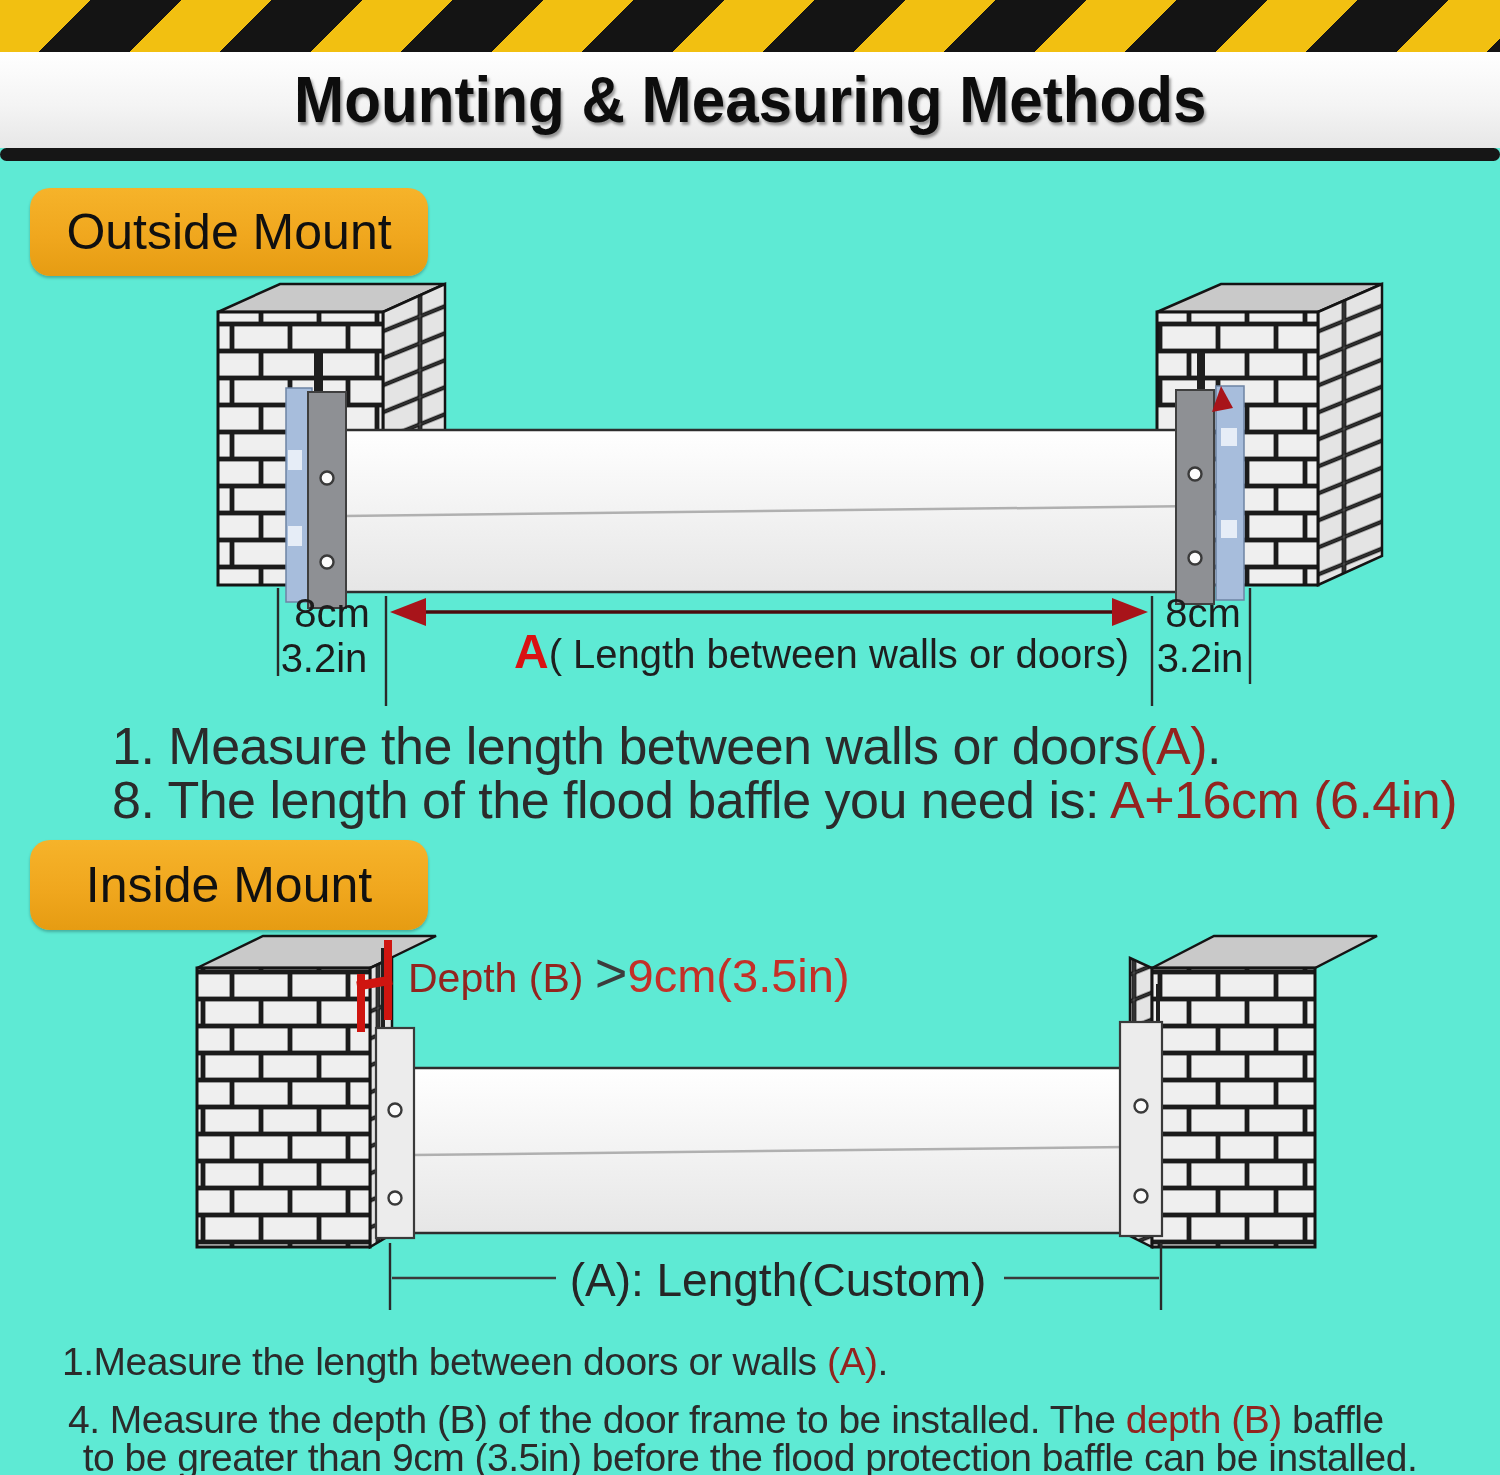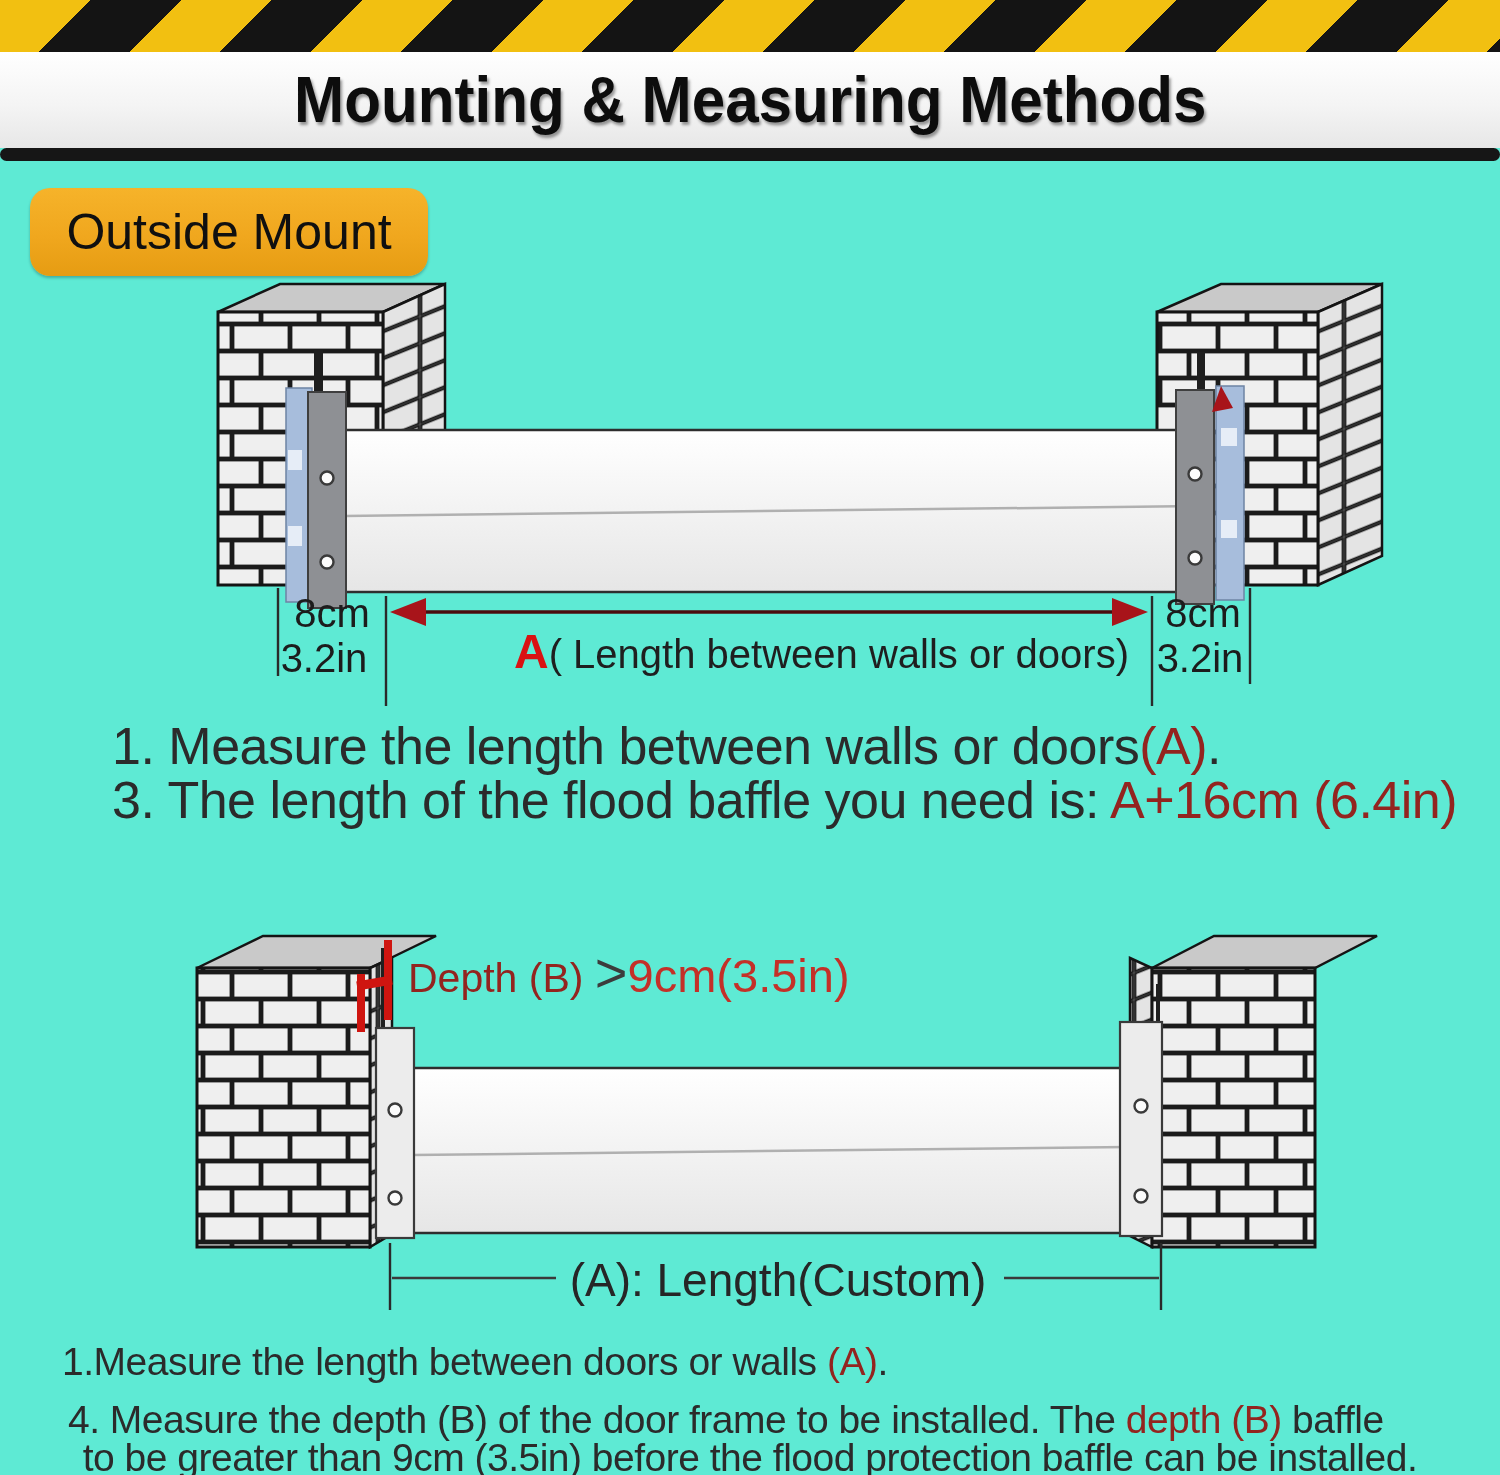--- a/index.html
+++ b/index.html
@@ -159,23 +159,24 @@
       <text class="dim-text" x="1203" y="627" text-anchor="middle">8cm</text>
       <text class="dim-text" x="1200" y="672" text-anchor="middle">3.2in</text>
       <text x="514" y="668">
         <tspan class="red-a">A</tspan><tspan class="label-text">( Length between walls or doors)</tspan>
       </text>
     </g>
   </svg>
 
   <div class="steps-outside">
     <div class="step" style="left:112px;top:716px"><span>1. Measure the length between walls or doors</span><span class="hl">(A)</span><span>.</span></div>
-    <div class="step" style="left:112px;top:770px"><span>3. The length of the flood baffle you need is: </span><span class="hl">A+16cm (6.4in)</span><span></span></div>
+    <div class="step" style="left:112px;top:770px"><span>8. The length of the flood baffle you need is: </span><span class="hl">A+16cm (6.4in)</span><span></span></div>
   </div>
 
+  <div class="badge badge-inside">Inside Mount</div>
 
   <svg class="diag" style="top:930px;height:390px" viewBox="0 930 1500 390">
 
     <g>
       <polygon class="cap" points="197,968 370,968 436,936 263,936"></polygon>
       <polygon class="sideface" fill="url(#brickSide)" points="370,968 392,958 392,1234 370,1247"></polygon>
       <rect class="front" fill="url(#brick)" x="197" y="968" width="173" height="279"></rect>
     </g>
 
     <g>

